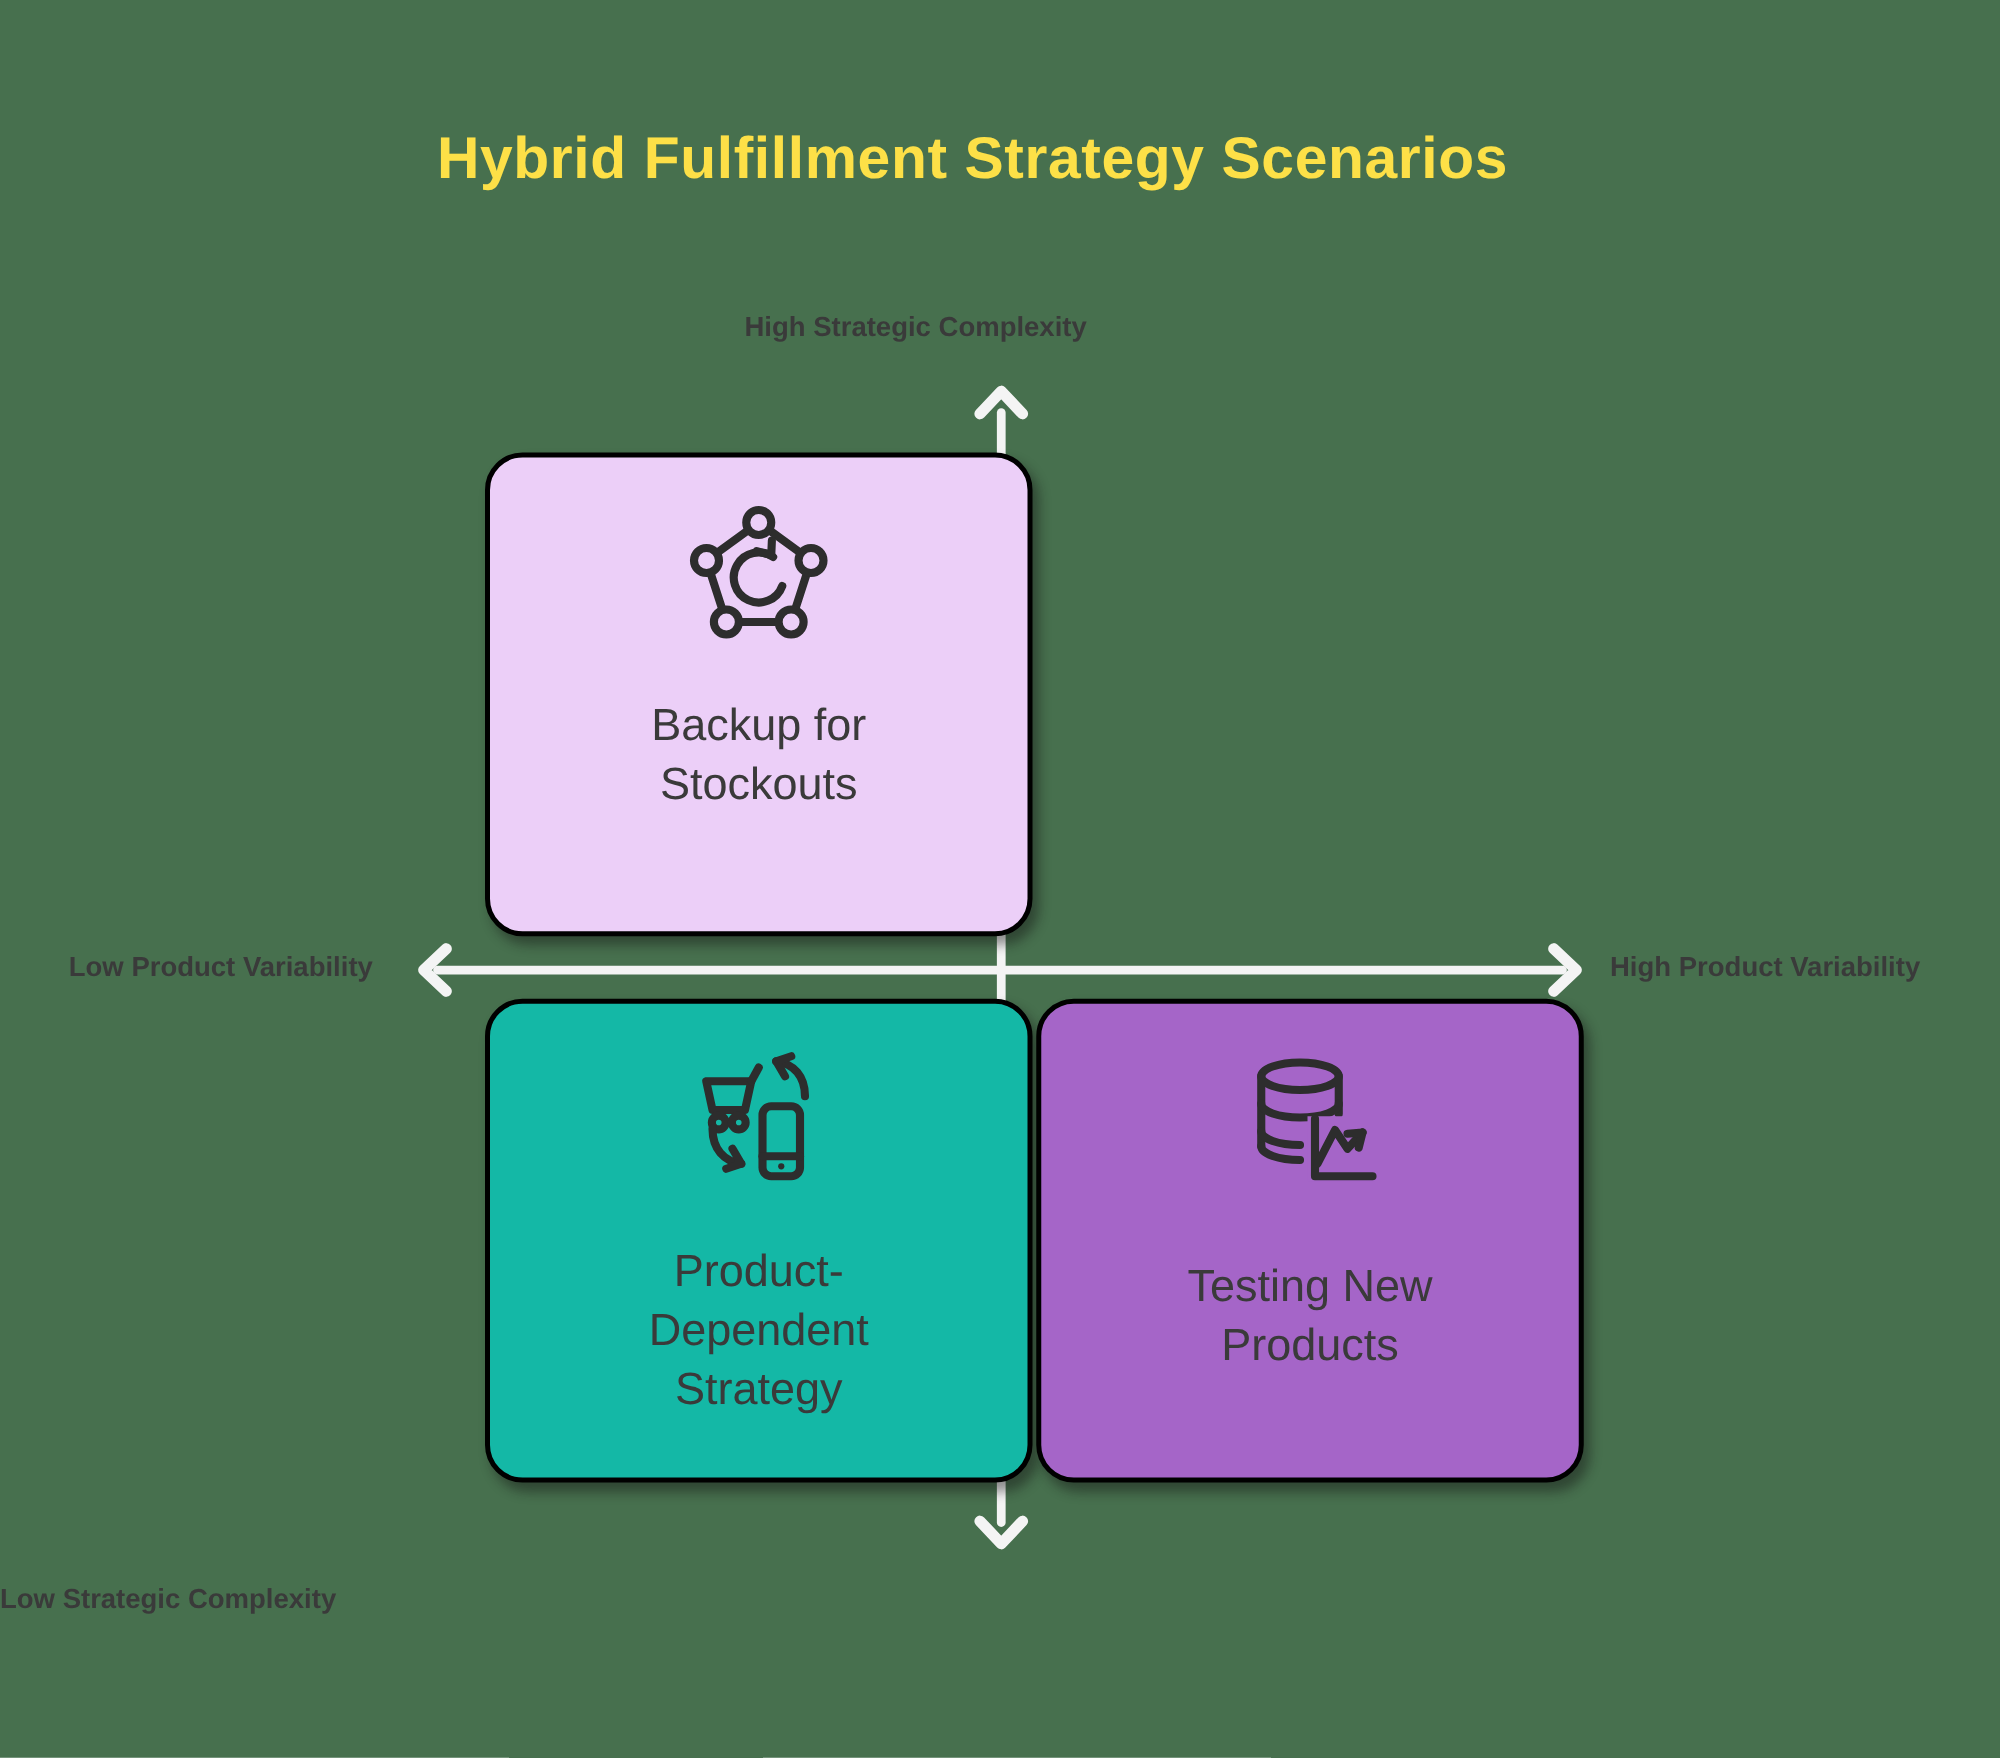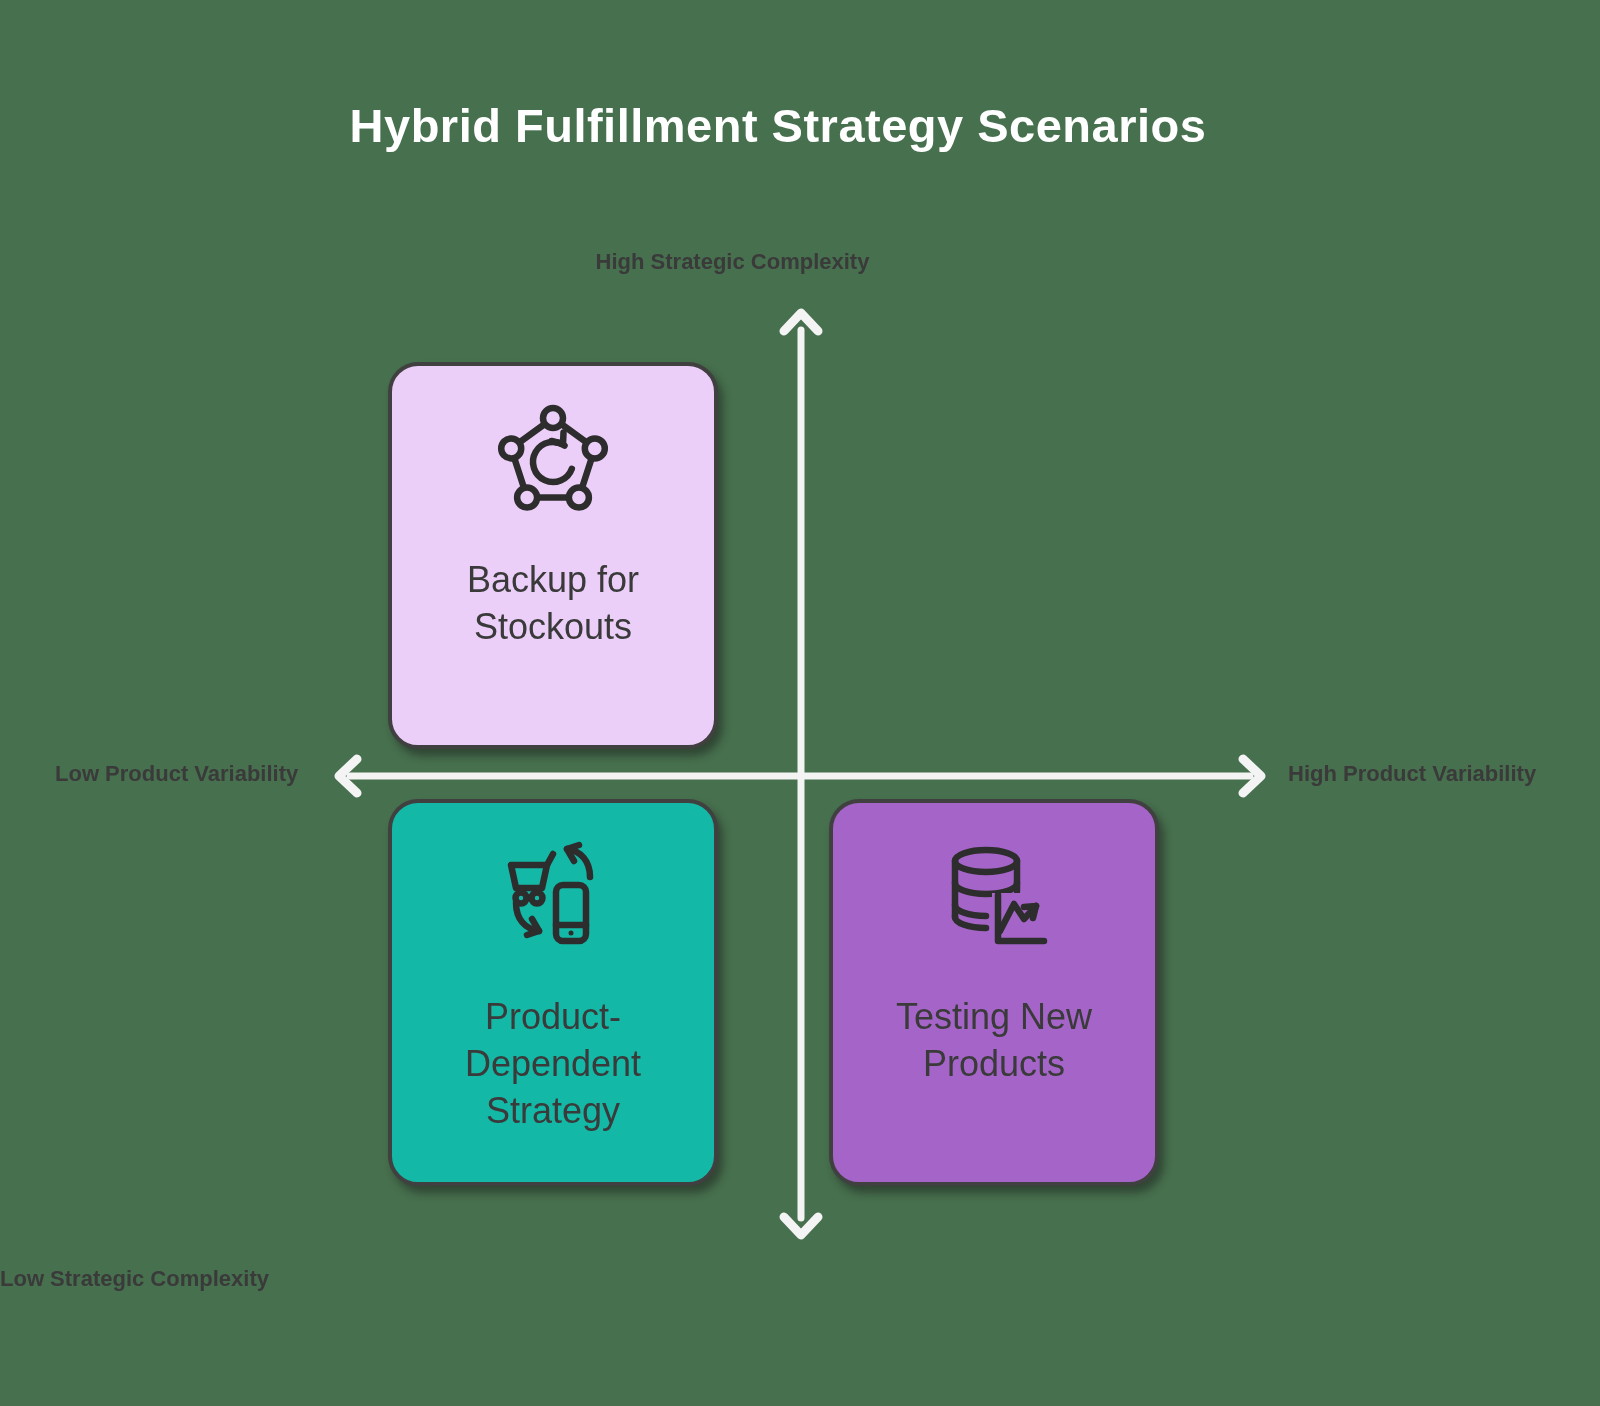--- a/index.html
+++ b/index.html
@@ -7,42 +7,42 @@
     position:relative;
     width:1600px;height:1406px;
     background:#47704E;
     font-family:"Liberation Sans","DejaVu Sans",sans-serif;
     overflow:hidden;
   }
   .title{
     position:absolute;top:98px;left:0;width:1556px;
     margin:0;text-align:center;
     font-size:47px;font-weight:700;letter-spacing:.5px;
-    color:#ffffff;
+    color:#fde047;
   }
   .axis-label{
     position:absolute;color:#3A3A3A;
     font-size:22px;font-weight:700;white-space:nowrap;
   }
   .axis-label.top{top:249px;left:0;width:1465px;text-align:center;}
   .axis-label.bottom{top:1266px;left:0;width:1600px;text-align:left;}
   .axis-label.left{top:761px;left:55px;}
   .axis-label.right{top:761px;left:1288px;text-align:center;}
   .arrows{position:absolute;top:0;left:0;pointer-events:none;}
   .card{
-    position:absolute;width:330px;height:387px;box-sizing:border-box;
-    background:#ccc;border:4px solid #404040;border-radius:30px;
+    position:absolute;width:438px;height:387px;box-sizing:border-box;
+    background:#ccc;border:4px solid #000000;border-radius:30px;
     box-shadow:5px 7px 9px rgba(20,20,20,.45);
     display:flex;flex-direction:column;align-items:center;
     padding-top:30px;
   }
   .card.tl{left:388px;top:362px;background:#ECCFF8;}
   .card.tr{left:829px;top:362px;background:#C97CF1;}
   .card.bl{left:388px;top:799px;background:#14b8a6;}
-  .card.br{left:829px;top:799px;background:#A565C8;}
+  .card.br{left:829px;top:799px;background:#A565C8;gap:12px;}
   .card .icon{width:120px;height:120px;}
   .card-label{
     margin-top:40px;max-width:340px;
     font-size:36px;line-height:47px;font-weight:400;
     color:#3A3A3A;text-align:center;white-space:pre-line;
   }
   .ico{stroke:#2D2D2D;stroke-width:6.5;fill:none;stroke-linecap:round;stroke-linejoin:round;}
 </style>
 </head>
 <body>

